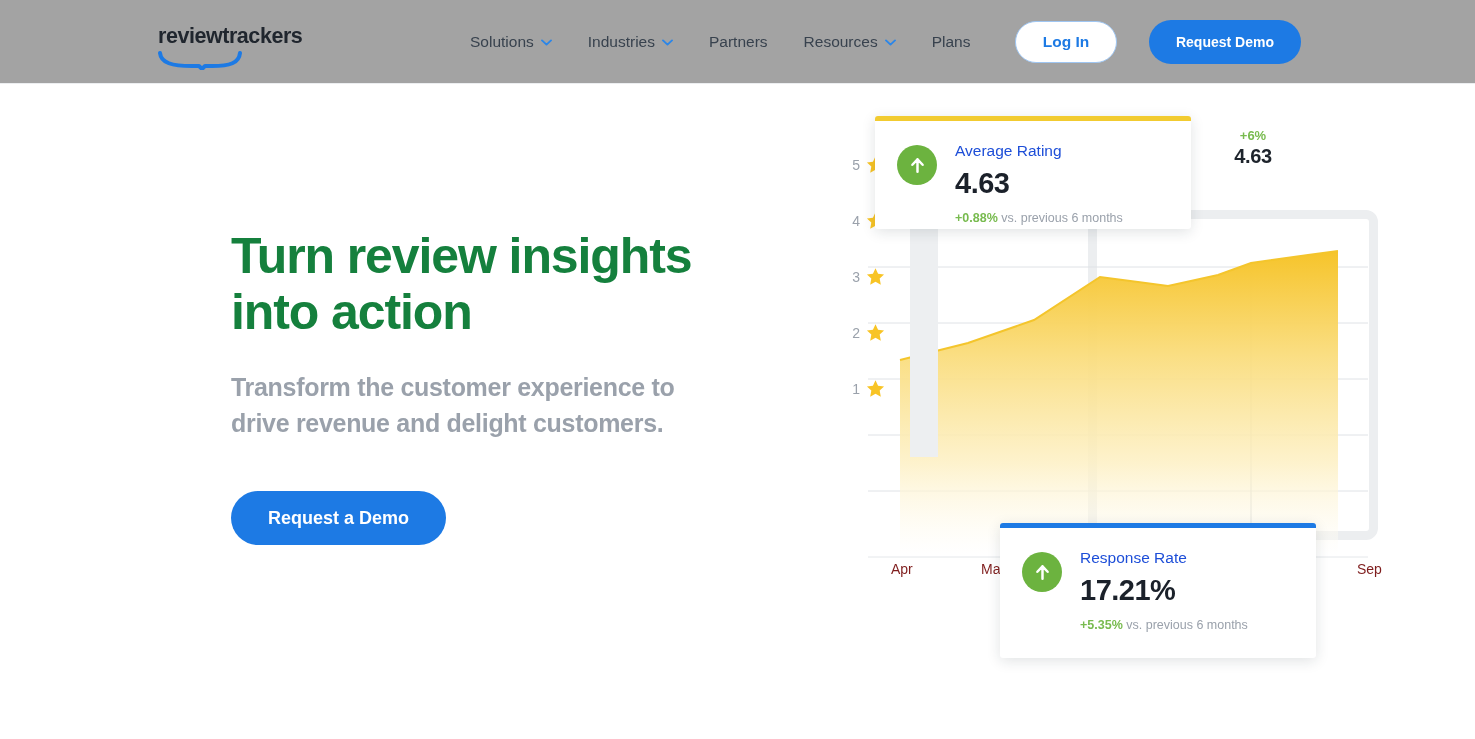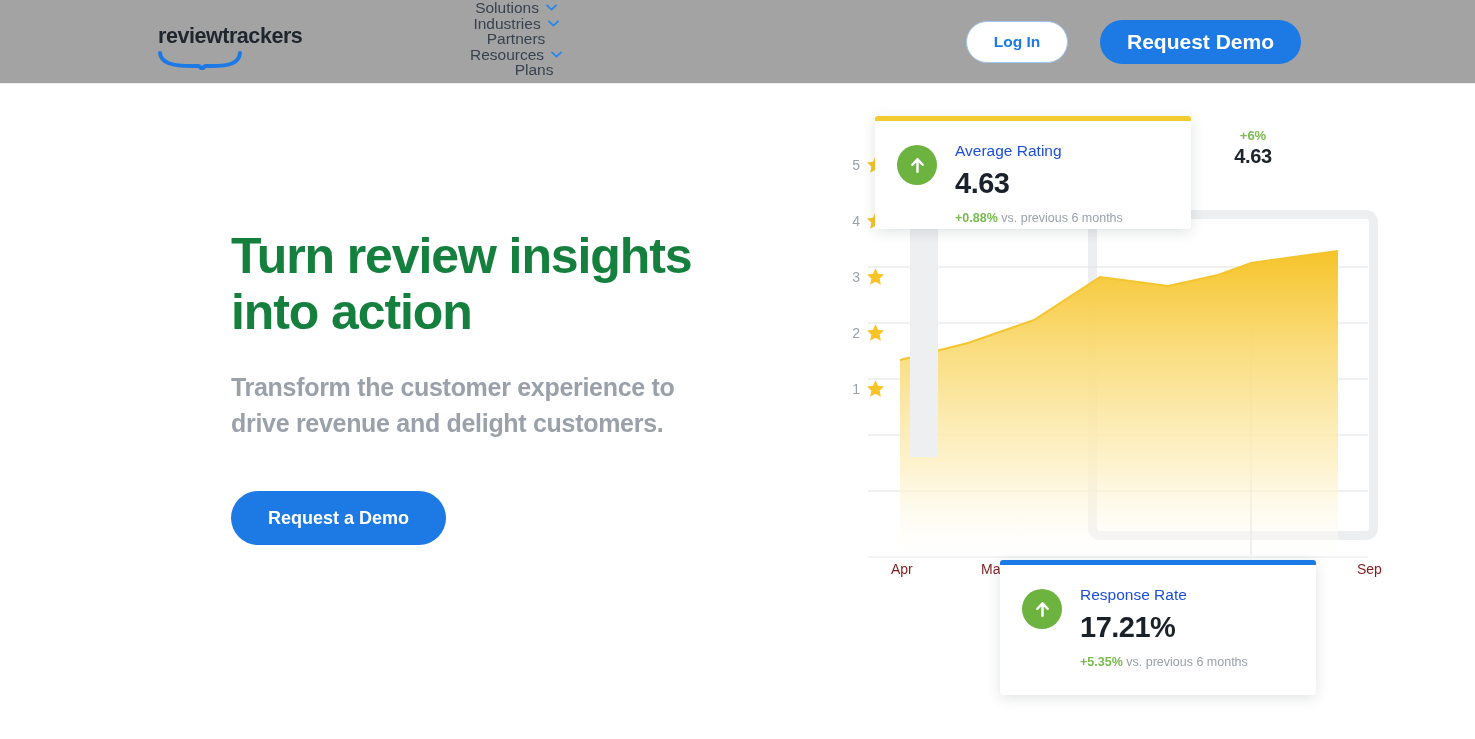--- a/index.html
+++ b/index.html
@@ -54,21 +54,20 @@
   }
 
   .main-nav {
     position: absolute;
     left: 470px;
     top: 0;
     height: 84px;
     display: flex;
     align-items: center;
     gap: 0px;
-    flex-direction: column;
   }
   .nav-item {
     display: flex;
     align-items: center;
     gap: 7px;
     padding: 0 18px 0 0;
     margin-right: 18px;
     font-size: 15.5px;
     color: #38424e;
     cursor: pointer;
@@ -102,21 +101,21 @@
     align-items: center;
     justify-content: center;
   }
   .btn-demo {
     height: 44px;
     padding: 0 27px;
     border-radius: 22px;
     border: none;
     background: #1d7ae4;
     color: #ffffff;
-    font-size: 21px;
+    font-size: 14px;
     font-weight: 700;
     font-family: "Liberation Sans", sans-serif;
     cursor: pointer;
     display: flex;
     align-items: center;
     justify-content: center;
     white-space: nowrap;
   }
 
   
@@ -274,21 +273,20 @@
     width: 316px;
     height: 113px;
     border-top: 5px solid #f2cb30;
   }
   .stat-card.response {
     left: 162px;
     top: 423px;
     width: 316px;
     height: 135px;
     border-top: 5px solid #1d7ae4;
-    margin-top: 37px;
   }
   .stat-icon {
     flex: 0 0 auto;
     width: 40px;
     height: 40px;
     border-radius: 50%;
     background: #6cb33f;
     display: flex;
     align-items: center;
     justify-content: center;

